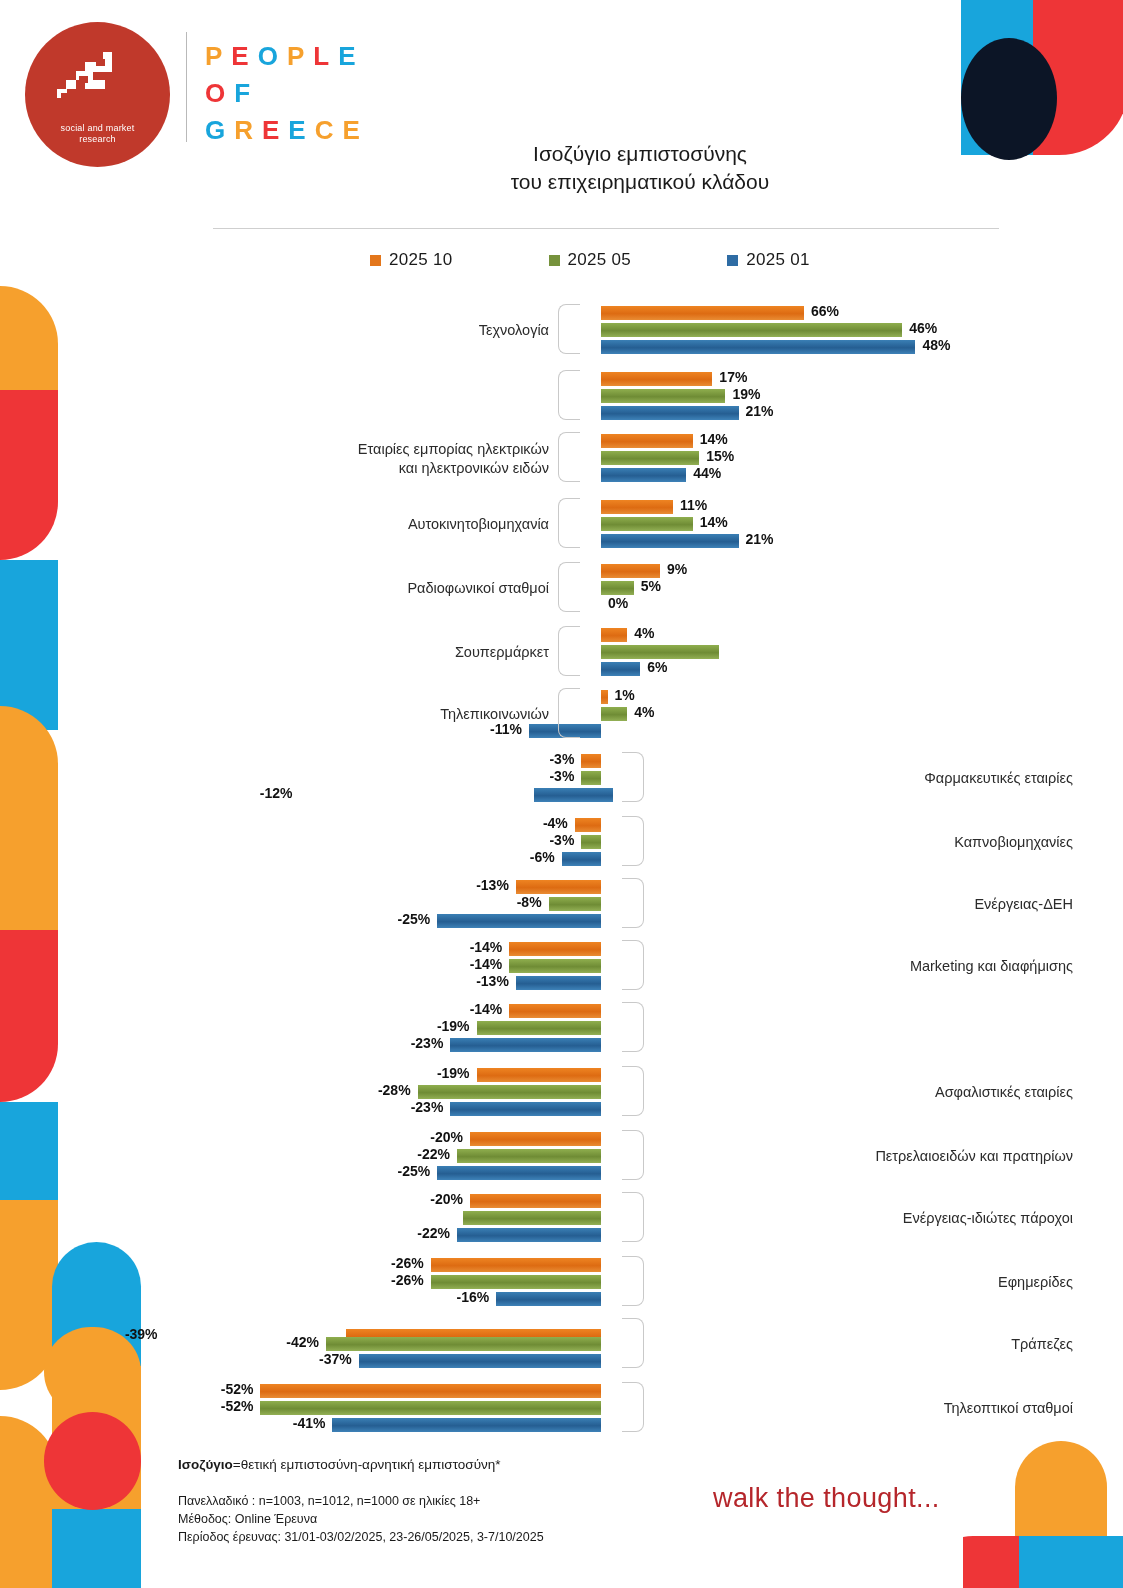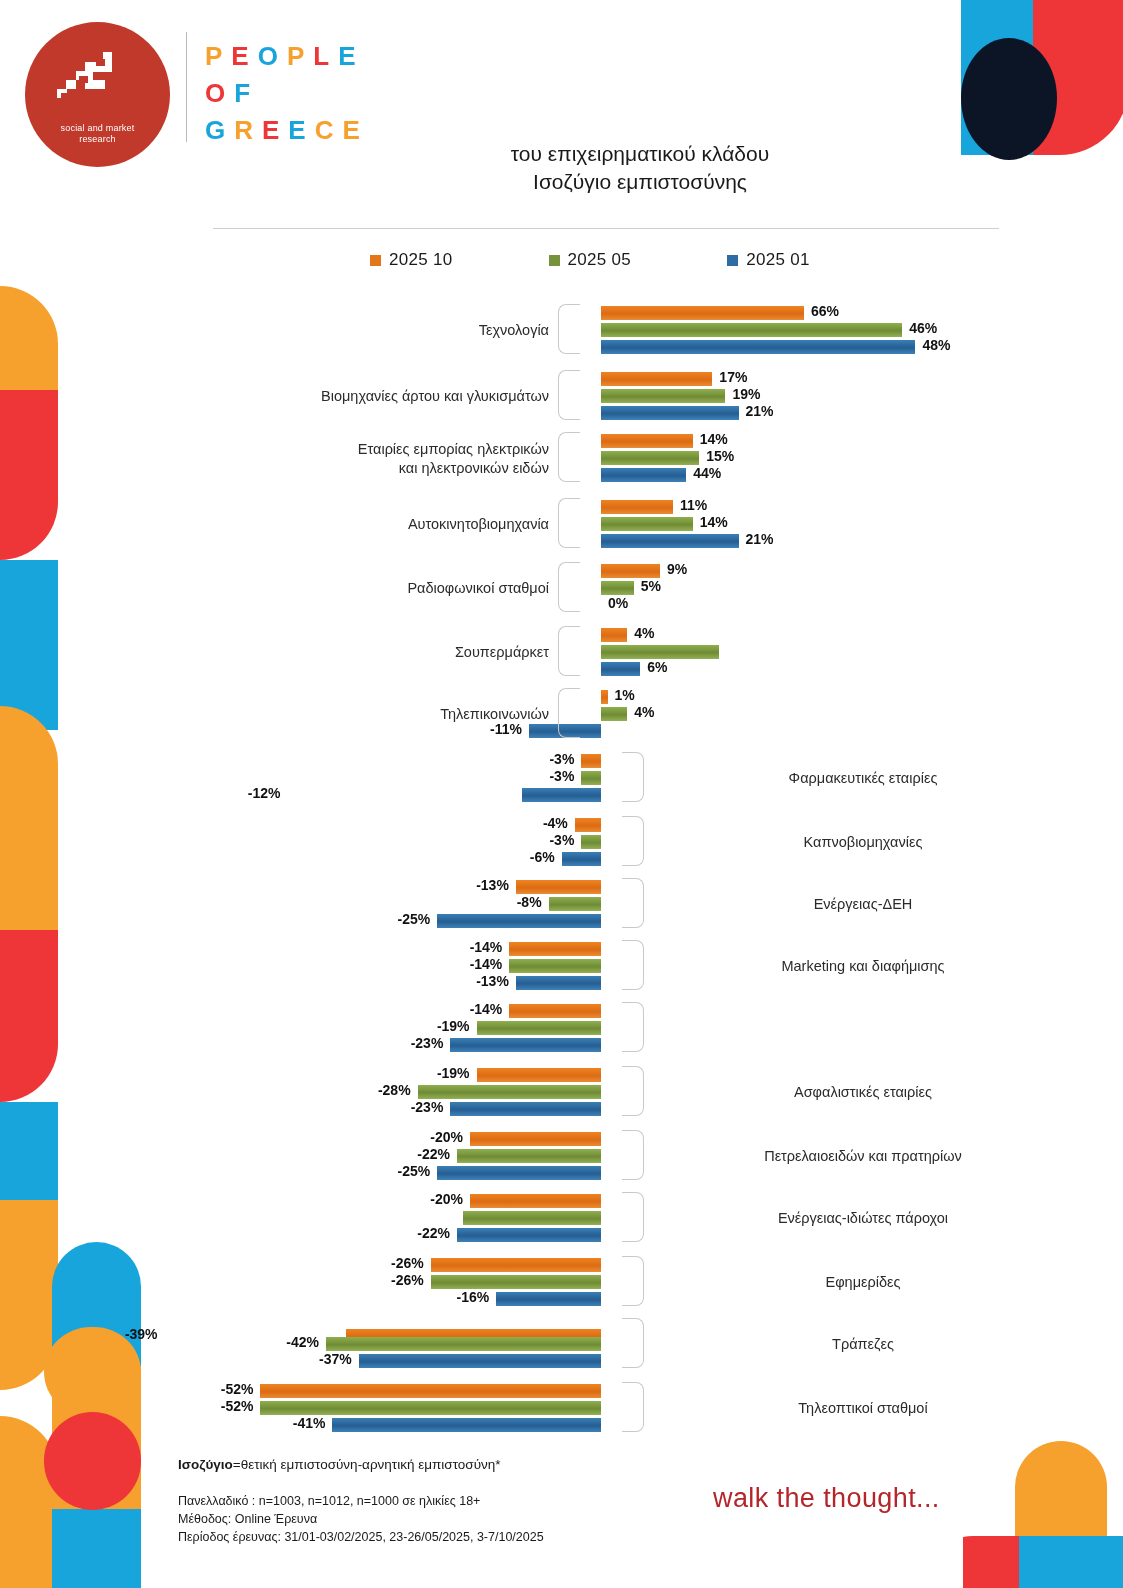--- a/index.html
+++ b/index.html
@@ -72,21 +72,21 @@
   .val {
     position:absolute; top:-3px; font-size:14px; font-weight:bold; color:#111; white-space:nowrap;
   }
   .val.right { }
   .val.left  { text-align:right; }
 
   .cat-label {
     position:absolute; font-size:14.5px; color:#2b2b2b; line-height:19px; white-space:pre-line;
   }
   .cat-label.lft { text-align:right; }
-  .cat-label.rgt { text-align:center; }
+  .cat-label.rgt { text-align:right; }
 
   .bracket { position:absolute; border:1px solid #c9c9c9; }
   .bracket.lft { border-right:none; border-radius:8px 0 0 8px; }
   .bracket.rgt { border-left:none; border-radius:0 8px 8px 0; }
   .foot-def { position:absolute; left:178px; top:1457px; font-size:13.5px; color:#1a1a1a; }
   .foot-def b { font-weight:bold; }
   .foot-meta { position:absolute; left:178px; top:1492px; font-size:12.5px; color:#1a1a1a; line-height:18px; }
   .tagline { position:absolute; left:713px; top:1483px; font-size:27px; color:#B5262B; letter-spacing:.4px; }
 </style>
 </head>
@@ -136,22 +136,22 @@
 </div>
 <div class="logo-div"></div>
 
 <div class="wordmark">
   <div class="wm-row" id="wm1"><span style="color: rgb(246, 160, 45);">P</span><span style="color: rgb(238, 53, 55);">E</span><span style="color: rgb(24, 165, 220);">O</span><span style="color: rgb(246, 160, 45);">P</span><span style="color: rgb(238, 53, 55);">L</span><span style="color: rgb(24, 165, 220);">E</span></div>
   <div class="wm-row" id="wm2"><span style="color: rgb(238, 53, 55);">O</span><span style="color: rgb(24, 165, 220);">F</span></div>
   <div class="wm-row" id="wm3"><span style="color: rgb(24, 165, 220);">G</span><span style="color: rgb(246, 160, 45);">R</span><span style="color: rgb(238, 53, 55);">E</span><span style="color: rgb(24, 165, 220);">E</span><span style="color: rgb(246, 160, 45);">C</span><span style="color: rgb(246, 160, 45);">E</span></div>
 </div>
 
 <div class="chart-title">
+  <div>Ισοζύγιο εμπιστοσύνης</div>
   <div>του επιχειρηματικού κλάδου</div>
-  <div>Ισοζύγιο εμπιστοσύνης</div>
 </div>
 <div class="title-rule"></div>
 
 <div class="legend" id="legend">
     <div class="lg-item">
       <span class="lg-sw" style="background: rgb(227, 118, 27);"></span>
       <span>2025 10</span>
     </div>
     <div class="lg-item">
       <span class="lg-sw" style="background: rgb(118, 146, 60);"></span>
@@ -191,21 +191,20 @@
         <div class="bar-row" style="top: 17px; position: absolute; left: 0px; width: 1123px;">
           <div class="bar green" style="left: 601px; width: 124.45px;"></div>
           <div class="val right" style="left: 732.45px;">19%</div>
         </div>
         <div class="bar-row" style="top: 34px; position: absolute; left: 0px; width: 1123px;">
           <div class="bar blue" style="left: 601px; width: 137.55px;"></div>
           <div class="val right" style="left: 745.55px;">21%</div>
         </div>
       </div>
       <div class="bracket lft" style="top: -2px; height: 50px; width: 22px; left: 558px;"></div>
-      <div class="cat-label lft" style="top: 15px; right: 574px; width: 420px;">Βιομηχανίες άρτου και γλυκισμάτων</div>
     </div>
     <div class="grp" style="position: absolute; left: 0px; top: 146px; width: 1123px; height: 62px;">
       <div style="position: absolute; left: 0px; top: 0px; width: 1123px;">
         <div class="bar-row" style="top: 0px; position: absolute; left: 0px; width: 1123px;">
           <div class="bar orange" style="left: 601px; width: 91.7px;"></div>
           <div class="val right" style="left: 699.7px;">14%</div>
         </div>
         <div class="bar-row" style="top: 17px; position: absolute; left: 0px; width: 1123px;">
           <div class="bar green" style="left: 601px; width: 98.25px;"></div>
           <div class="val right" style="left: 706.25px;">15%</div>
@@ -292,21 +291,21 @@
     <div class="grp" style="position: absolute; left: 0px; top: 466px; width: 1123px; height: 56px;">
       <div style="position: absolute; left: 0px; top: 0px; width: 1123px;">
         <div class="bar-row" style="top: 0px; position: absolute; left: 0px; width: 1123px;">
           <div class="bar orange" style="left: 581.35px; width: 19.65px;"></div>
           <div class="val left" style="right: 548.65px;">-3%</div>
         </div>
         <div class="bar-row" style="top: 17px; position: absolute; left: 0px; width: 1123px;">
           <div class="bar green" style="left: 581.35px; width: 19.65px;"></div>
           <div class="val left" style="right: 548.65px;">-3%</div>
         </div>
-        <div class="bar-row" style="top: 34px; position: absolute; left: 0px; width: 888px;">
+        <div class="bar-row" style="top: 34px; position: absolute; left: 12px; width: 888px;">
           <div class="bar blue" style="left: 522.4px; width: 78.6px;"></div>
           <div class="val left" style="right: 607.6px;">-12%</div>
         </div>
       </div>
       <div class="bracket rgt" style="top: -2px; height: 50px; width: 22px; left: 622px;"></div>
       <div class="cat-label rgt" style="top: 15px; left: 653px; width: 420px;">Φαρμακευτικές εταιρίες</div>
     </div>
     <div class="grp" style="position: absolute; left: 0px; top: 530px; width: 1123px; height: 56px;">
       <div style="position: absolute; left: 0px; top: 0px; width: 1123px;">
         <div class="bar-row" style="top: 0px; position: absolute; left: 0px; width: 1123px;">

